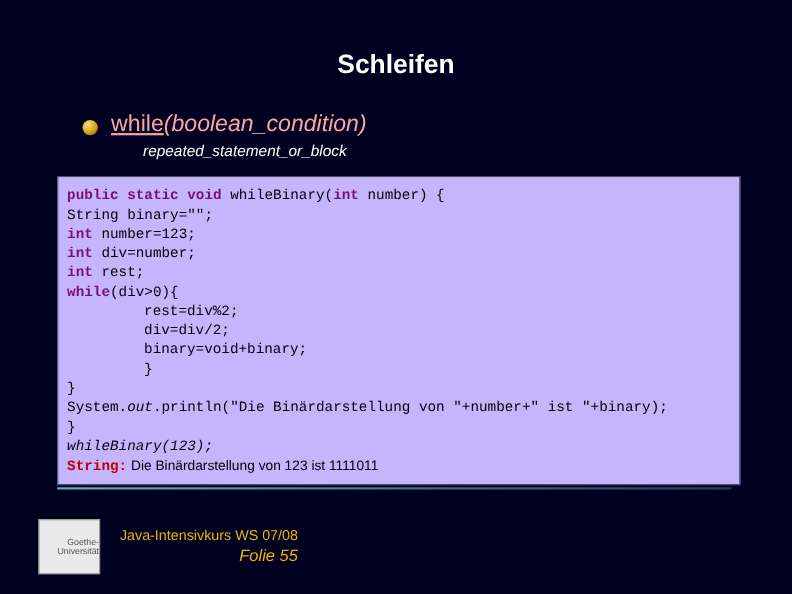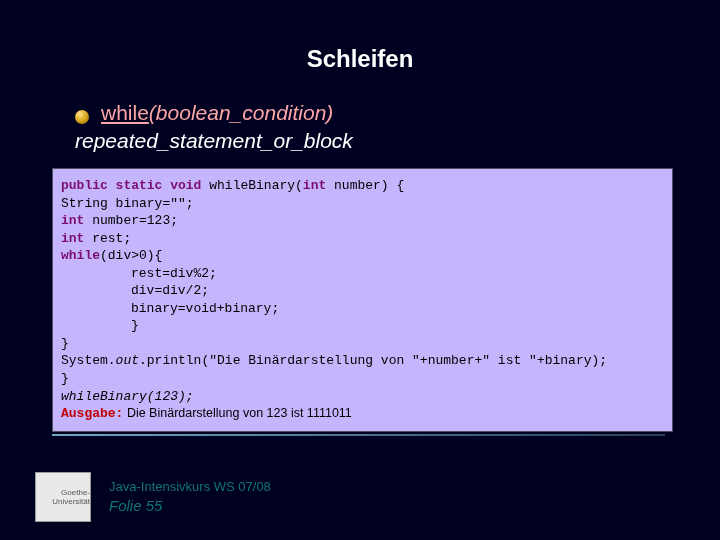--- a/index.html
+++ b/index.html
@@ -44,22 +44,23 @@
     top: 4px;
   }
   .syntax1 {
     color: #fca5a5;
     font-size: 21px;
   }
   .syntax1 .kw { font-style: normal; text-decoration: underline; }
   .syntax1 .arg { font-style: italic; }
   .syntax2 {
     color: #fff;
-    font-size: 21px;
+    font-size: 14px;
     font-style: italic;
+    margin-left: 55px;
     margin-top: 4px;
   }
   .codebox {
     background: #c4b5fd;
     border: 1px solid #4d4d66;
     margin: 8px 12px 0 17px;
     padding: 8px 8px 8px 8px;
     font-family: "Courier New", monospace;
     font-size: 13px;
     line-height: 1.35;
@@ -88,23 +89,24 @@
     background: #e9e9e9;
     border: 1px solid #999;
     display: flex;
     align-items: center;
     justify-content: center;
     font-size: 8px;
     color: #555;
     text-align: right;
   }
   .footer-text {
-    color: #0f766e;
+    color: #eab308;
     font-size: 13px;
     line-height: 1.35;
+    text-align: right;
   }
   .footer-text .sub { font-style: italic; font-size: 15px; }
 </style>
 </head>
 <body>
 
 <div class="slide">
 
   <div class="title">Schleifen</div>
 
@@ -115,31 +117,32 @@
         <span class="kw">while</span><span class="arg">(boolean_condition)</span>
       </span>
     </div>
     <div class="syntax2">repeated_statement_or_block</div>
   </div>
 
   <div class="codebox">
     <div><span class="kw">public static void </span><span>whileBinary(</span><span class="kw">int</span><span> number) {</span></div>
     <div>String binary="";</div>
     <div><span class="kw">int</span><span> number=123;</span></div>
+    <div><span class="kw">int</span><span> div=number;</span></div>
     <div><span class="kw">int</span><span> rest;</span></div>
     <div><span class="kw">while</span><span>(div&gt;0){</span></div>
     <div><span class="ind"></span><span>rest=div%2;</span></div>
     <div><span class="ind"></span><span>div=div/2;</span></div>
     <div><span class="ind"></span><span>binary=void+binary;</span></div>
     <div><span class="ind"></span><span>}</span></div>
     <div>}</div>
     <div><span>System.</span><span style="font-style:italic">out</span><span>.println("Die Binärdarstellung von "+number+" ist "+binary);</span></div>
     <div>}</div>
     <div><span style="font-style:italic">whileBinary(123);</span></div>
-    <div><span class="out-label">Ausgabe:</span><span class="out-text">  Die Binärdarstellung von 123 ist 1111011</span></div>
+    <div><span class="out-label">String:</span><span class="out-text">  Die Binärdarstellung von 123 ist 1111011</span></div>
   </div>
   <div class="underline-bar"></div>
 
   <div class="footer">
     <div class="logo">Goethe-Universität</div>
     <div class="footer-text">
       <div>Java-Intensivkurs WS 07/08</div>
       <div class="sub">Folie 55</div>
     </div>
   </div>

